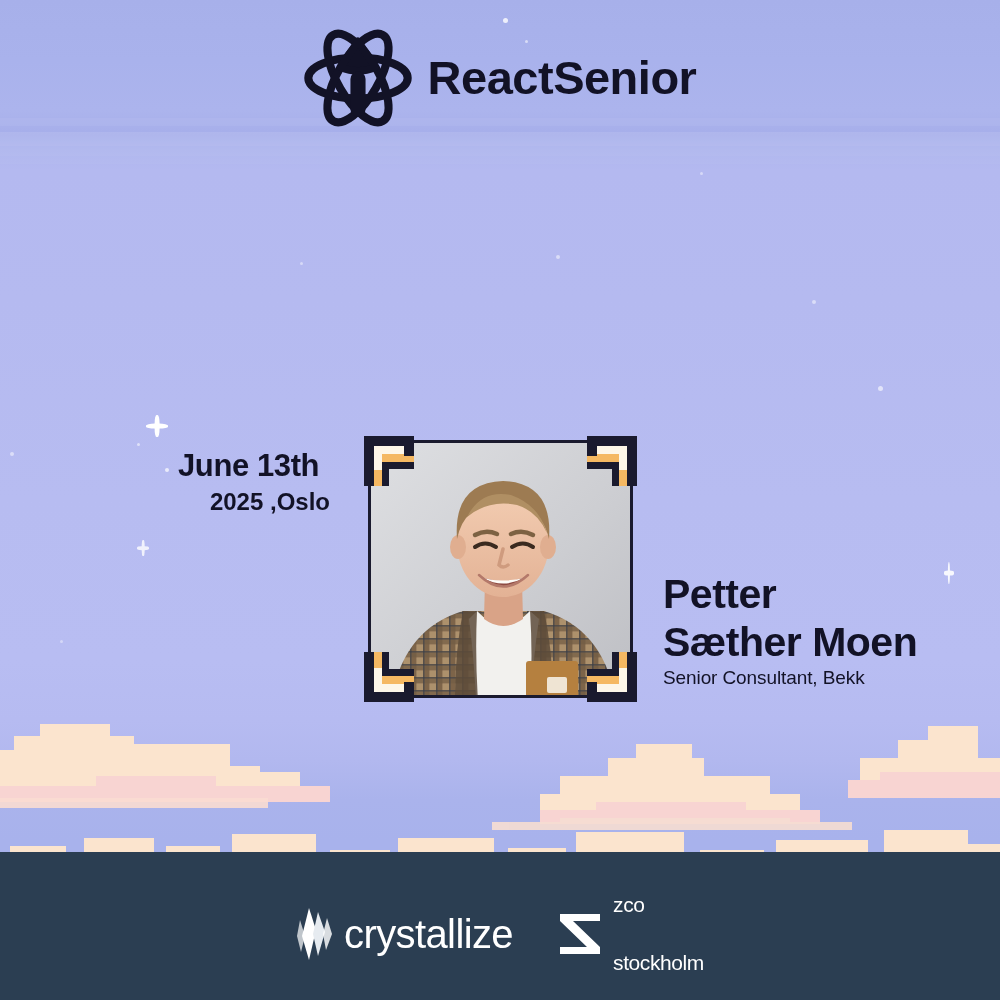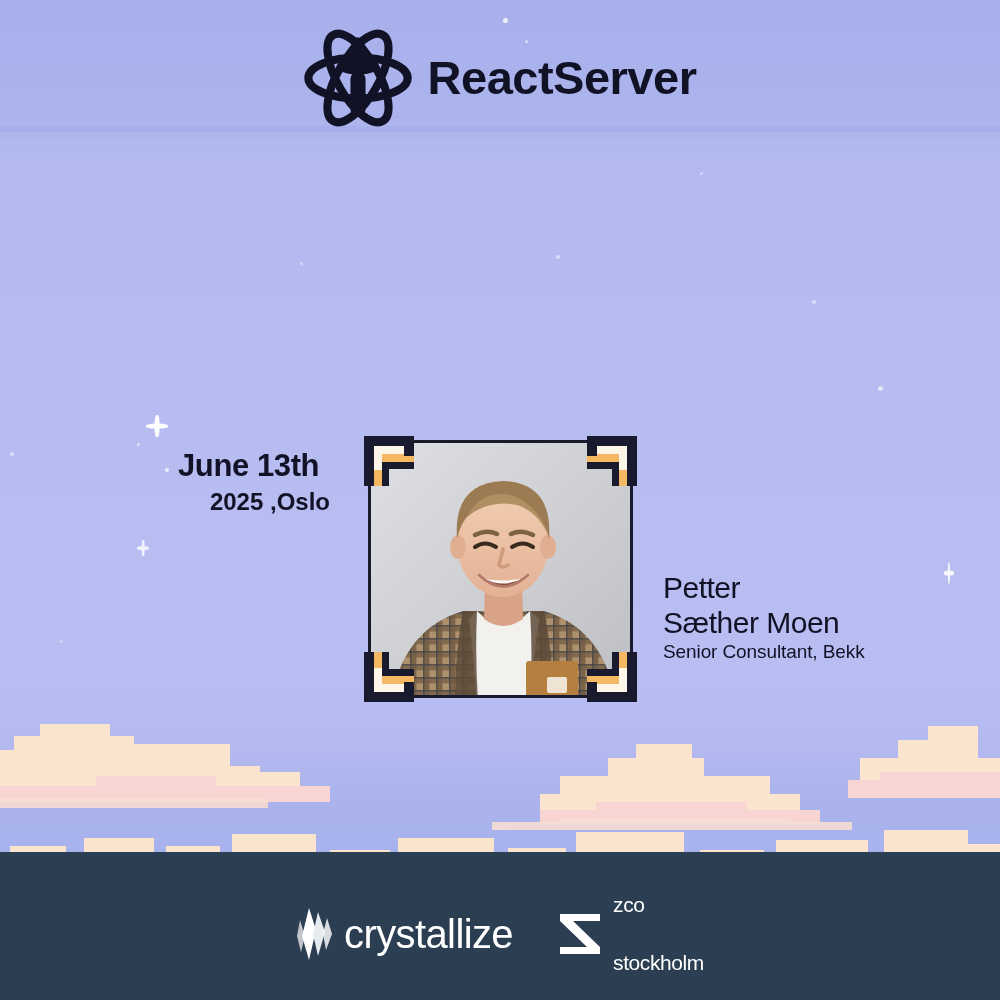--- a/index.html
+++ b/index.html
@@ -164,22 +164,22 @@
 
   
   #speaker {
     position: absolute;
     left: 663px;
     top: 570px;
     color: #121226;
   }
   #speaker .nm {
     display: block;
-    font-size: 30px;
-    font-weight: normal;
+    font-size: 41px;
+    font-weight: bold;
     letter-spacing: -0.5px;
     line-height: 1.18;
     white-space: nowrap;
   }
   #speaker-role {
     display: block;
     font-size: 19px;
     margin-top: 0;
     letter-spacing: -0.1px;
     white-space: nowrap;
@@ -261,21 +261,21 @@
       <g fill="none" stroke="#121226" stroke-width="7.5" stroke-linecap="round">
         <ellipse cx="50" cy="50" rx="46" ry="19"></ellipse>
         <ellipse cx="50" cy="50" rx="46" ry="19" transform="rotate(60 50 50)"></ellipse>
         <ellipse cx="50" cy="50" rx="46" ry="19" transform="rotate(120 50 50)"></ellipse>
       </g>
       <path d="M50 16 L66 40 Q50 47 34 40 Z" fill="#121226" stroke="#121226" stroke-width="7" stroke-linejoin="round"></path>
       <rect x="43" y="44" width="14" height="42" rx="7" fill="#121226"></rect>
     </svg>
     <div id="logo-word">
       <span>React</span>
-      <span>Server</span>
+      <span>Senior</span>
     </div>
   </div>
 
 
   <div id="date-block">
     <span id="date-main">June 13th</span>
     <span id="date-sub">2025 ,Oslo</span>
   </div>
 
   <div id="photo-wrap">

